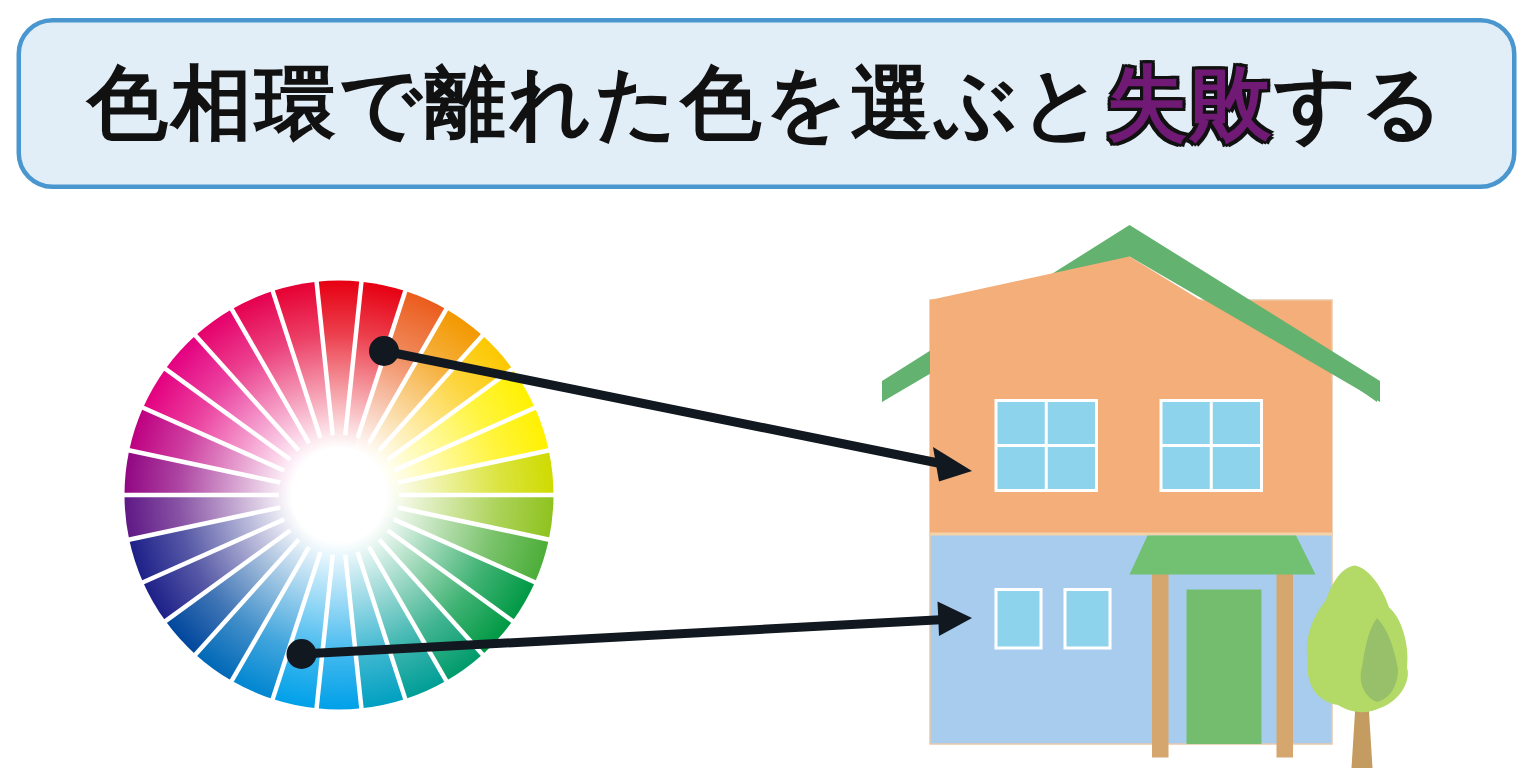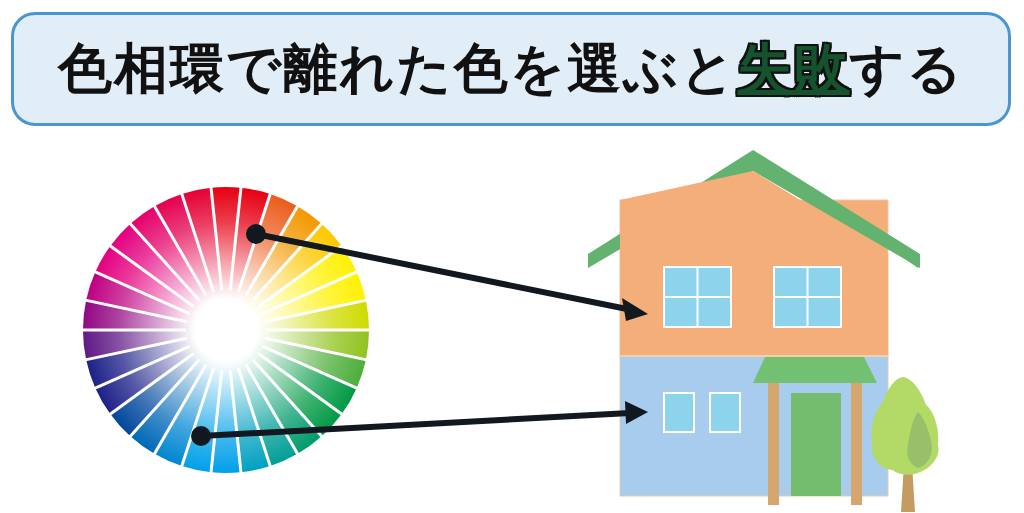--- a/index.html
+++ b/index.html
@@ -4,24 +4,23 @@
 <style>
   html, body { margin:0; padding:0; background:#ffffff; }
   body { width:1024px; height:513px; position:relative; overflow:hidden; font-family:"DejaVu Sans", sans-serif; }
   .title-box {
     position:absolute; left:11px; top:12px; width:1000px; height:114px;
     box-sizing:border-box; border:3px solid #4a97d0; border-radius:24px;
     background:#e2eef7; display:flex; align-items:center; justify-content:center;
   }
   .title-text { font-size:54px; font-weight:bold; color:#111; letter-spacing:2px; white-space:nowrap; }
   .title-text .outline {
-    color:#14532d; -webkit-text-stroke:0px;
+    color:#701a75; -webkit-text-stroke:0px;
     text-shadow: -2px -2px 0 #111, 2px -2px 0 #111, -2px 2px 0 #111, 2px 2px 0 #111,
                  0 -2px 0 #111, 0 2px 0 #111, -2px 0 0 #111, 2px 0 0 #111;
-    text-decoration: underline;
   }
   svg.scene { position:absolute; left:0; top:0; }
 </style>
 </head>
 <body>
 
 <div class="title-box">
   <div class="title-text">
     <span>色相環で離れた色を選ぶと</span><span class="outline">失敗</span><span>する</span>
   </div>

